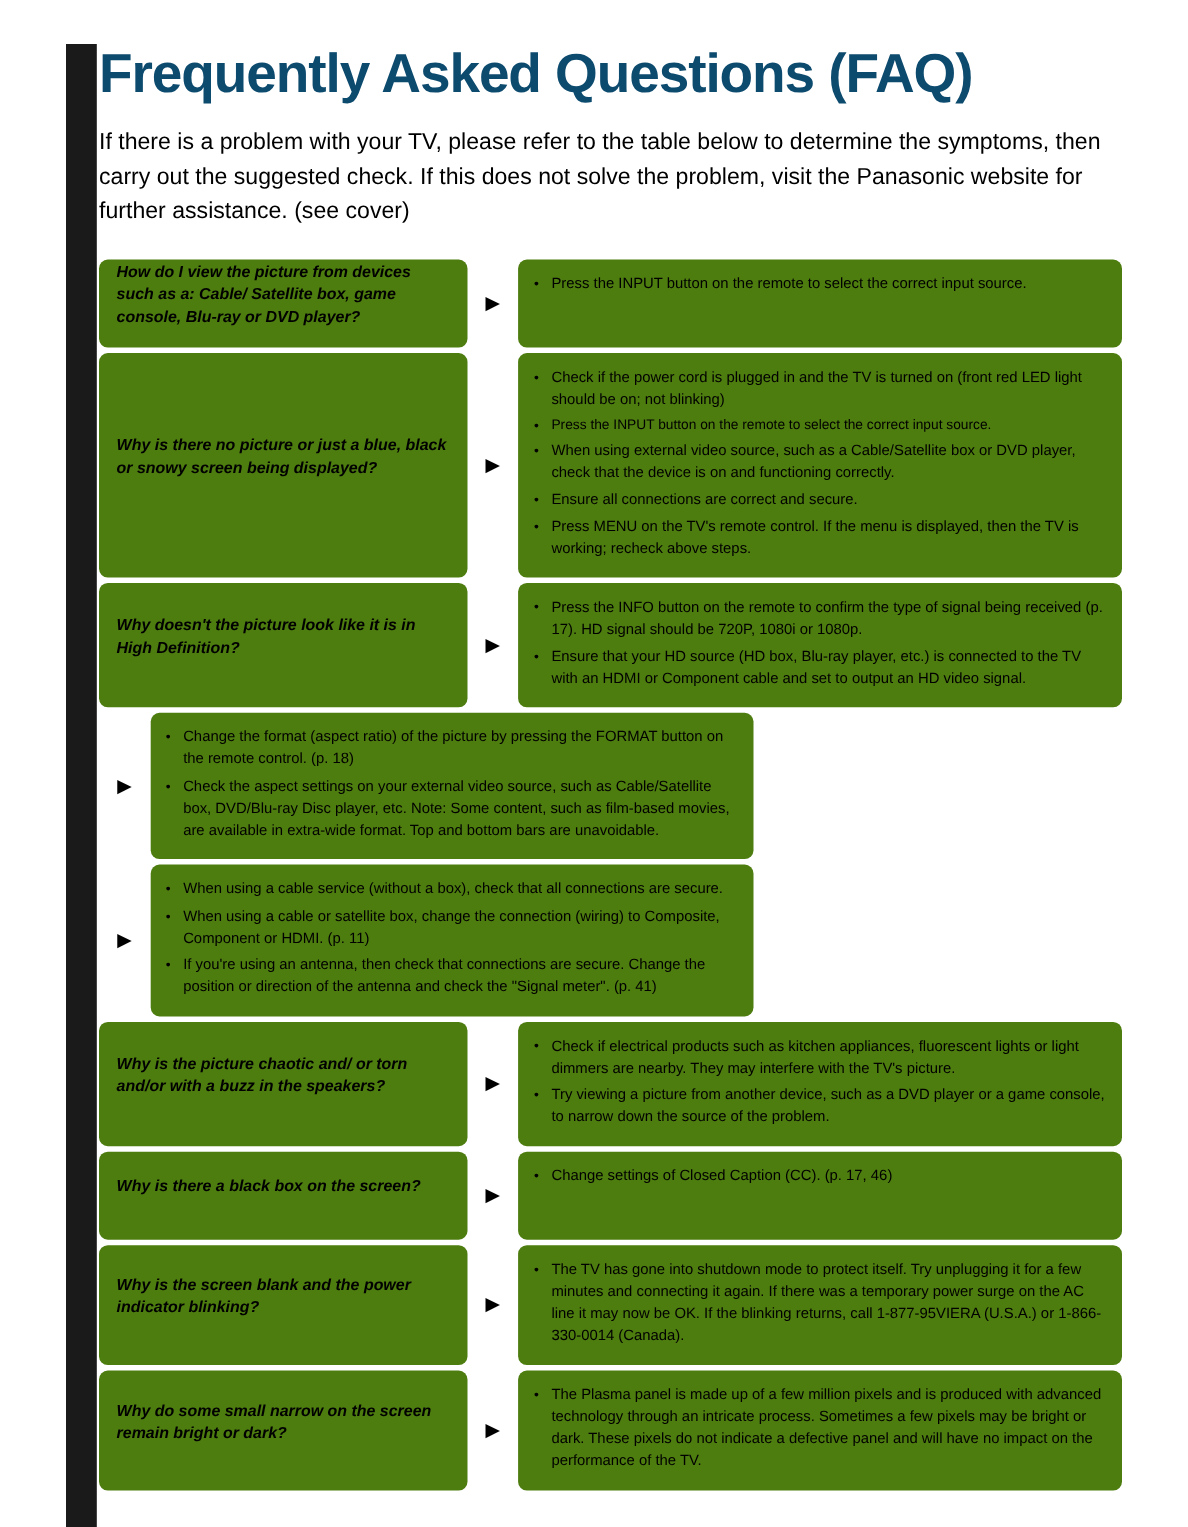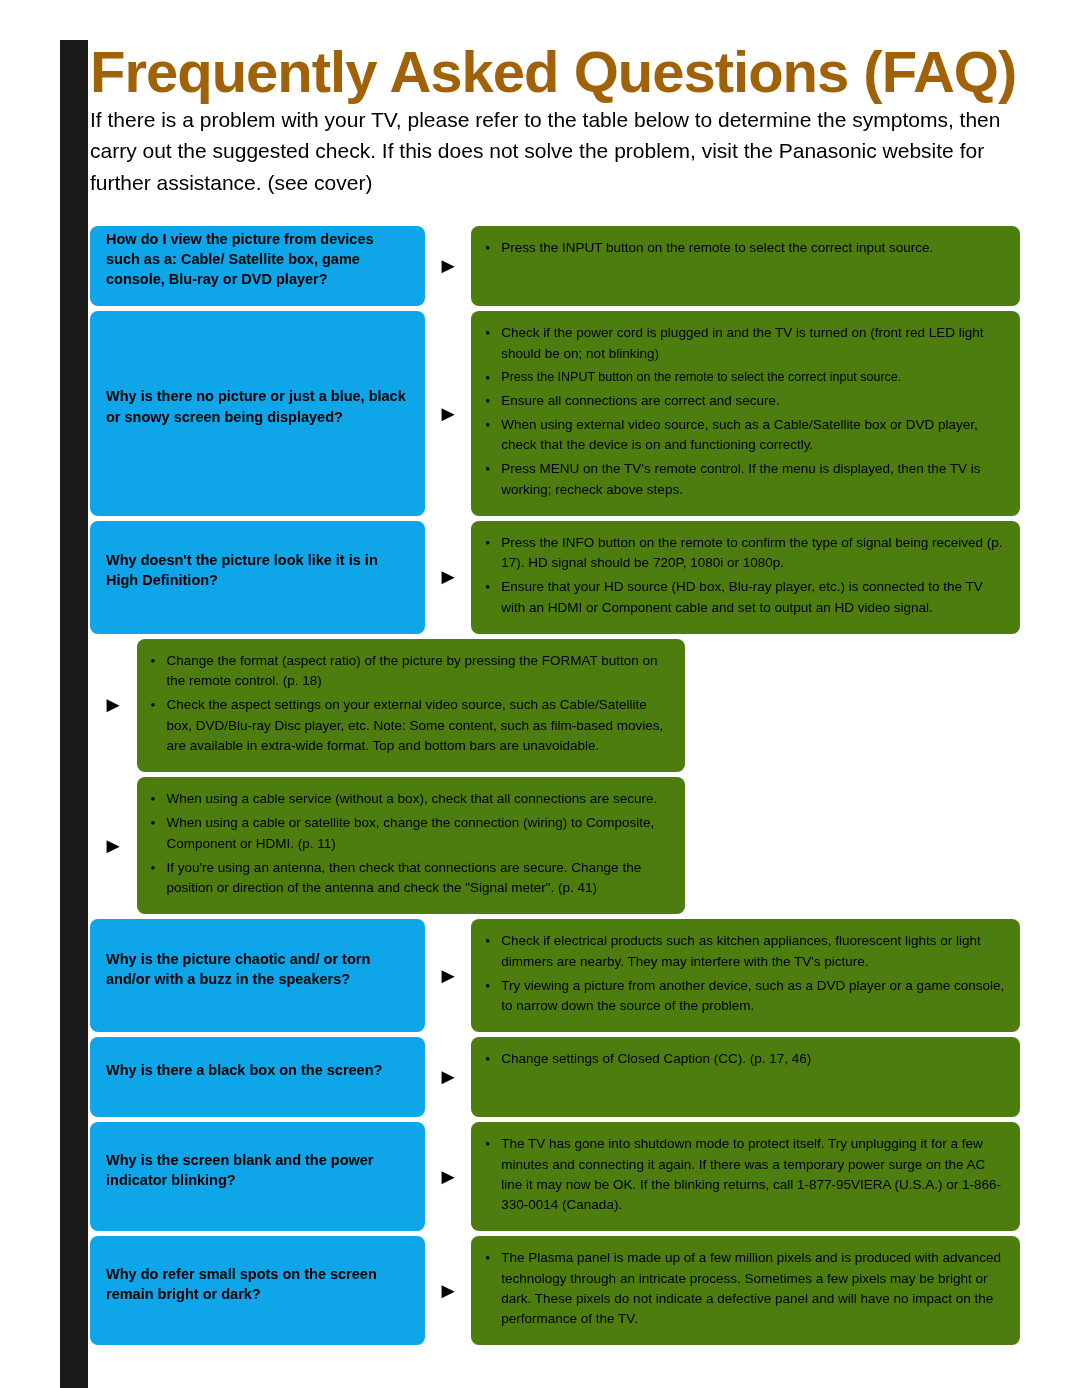--- a/index.html
+++ b/index.html
@@ -11,23 +11,24 @@
     body {
       font-family: Arial, Helvetica, sans-serif;
       background: #ffffff;
       color: #000000;
       width: 1080px;
       min-height: 1388px;
       padding: 40px 60px 40px 60px;
     }
 
     .page-title {
-      font-size: 58px;
+      font-size: 50px;
       font-weight: 900;
-      color: #a16207;
+      color: #0c4a6e;
+      margin-bottom: 18px;
       line-height: 1.1;
       letter-spacing: -1px;
     }
 
     .intro-text {
       font-size: 21px;
       color: #000000;
       margin-bottom: 28px;
       line-height: 1.5;
     }
@@ -38,31 +39,32 @@
 
     .faq-row {
       display: flex;
       align-items: stretch;
       margin-bottom: 5px;
       position: relative;
     }
 
     .faq-left {
       width: 36%;
-      background: #0ea5e9;
+      background: #4d7c0f;
       border-radius: 8px;
       padding: 0 14px 14px 16px;
       display: flex;
       align-items: center;
       font-size: 14.5px;
       font-weight: bold;
       line-height: 1.4;
       color: #000;
       position: relative;
       min-height: 80px;
+      font-style: italic;
     }
 
     .faq-arrow {
       width: 5%;
       display: flex;
       align-items: center;
       justify-content: center;
       font-size: 22px;
       color: #000;
       flex-shrink: 0;
@@ -139,22 +141,22 @@
               </ul>
             </div>
           </div>
           <div class="faq-row">
             <div class="faq-left">Why is there no picture or just a blue, black or snowy screen being displayed?</div>
             <div class="faq-arrow">►</div>
             <div class="faq-right">
               <ul>
                 <li>Check if the power cord is plugged in and the TV is turned on (front red LED light should be on; not blinking)</li>
                 <li class="small-bullet">Press the INPUT button on the remote to select the correct input source.</li>
+                <li>When using external video source, such as a Cable/Satellite box or DVD player, check that the device is on and functioning correctly.</li>
                 <li>Ensure all connections are correct and secure.</li>
-                <li>When using external video source, such as a Cable/Satellite box or DVD player, check that the device is on and functioning correctly.</li>
                 <li>Press MENU on the TV's remote control. If the menu is displayed, then the TV is working; recheck above steps.</li>
               </ul>
             </div>
           </div>
           <div class="faq-row">
             <div class="faq-left">Why doesn't the picture look like it is in High Definition?</div>
             <div class="faq-arrow">►</div>
             <div class="faq-right">
               <ul>
                 <li>Press the INFO button on the remote to confirm the type of signal being received (p. 17). HD signal should be 720P, 1080i or 1080p.</li>
@@ -203,21 +205,21 @@
           <div class="faq-row">
             <div class="faq-left">Why is the screen blank and the power indicator blinking?</div>
             <div class="faq-arrow">►</div>
             <div class="faq-right">
               <ul>
                 <li>The TV has gone into shutdown mode to protect itself. Try unplugging it for a few minutes and connecting it again. If there was a temporary power surge on the AC line it may now be OK. If the blinking returns, call 1-877-95VIERA (U.S.A.) or 1-866-330-0014 (Canada).</li>
               </ul>
             </div>
           </div>
           <div class="faq-row">
-            <div class="faq-left">Why do refer small spots on the screen remain bright or dark?</div>
+            <div class="faq-left">Why do some small narrow on the screen remain bright or dark?</div>
             <div class="faq-arrow">►</div>
             <div class="faq-right">
               <ul>
                 <li>The Plasma panel is made up of a few million pixels and is produced with advanced technology through an intricate process. Sometimes a few pixels may be bright or dark. These pixels do not indicate a defective panel and will have no impact on the performance of the TV.</li>
               </ul>
             </div>
           </div>
         </div>
 
     </div>

